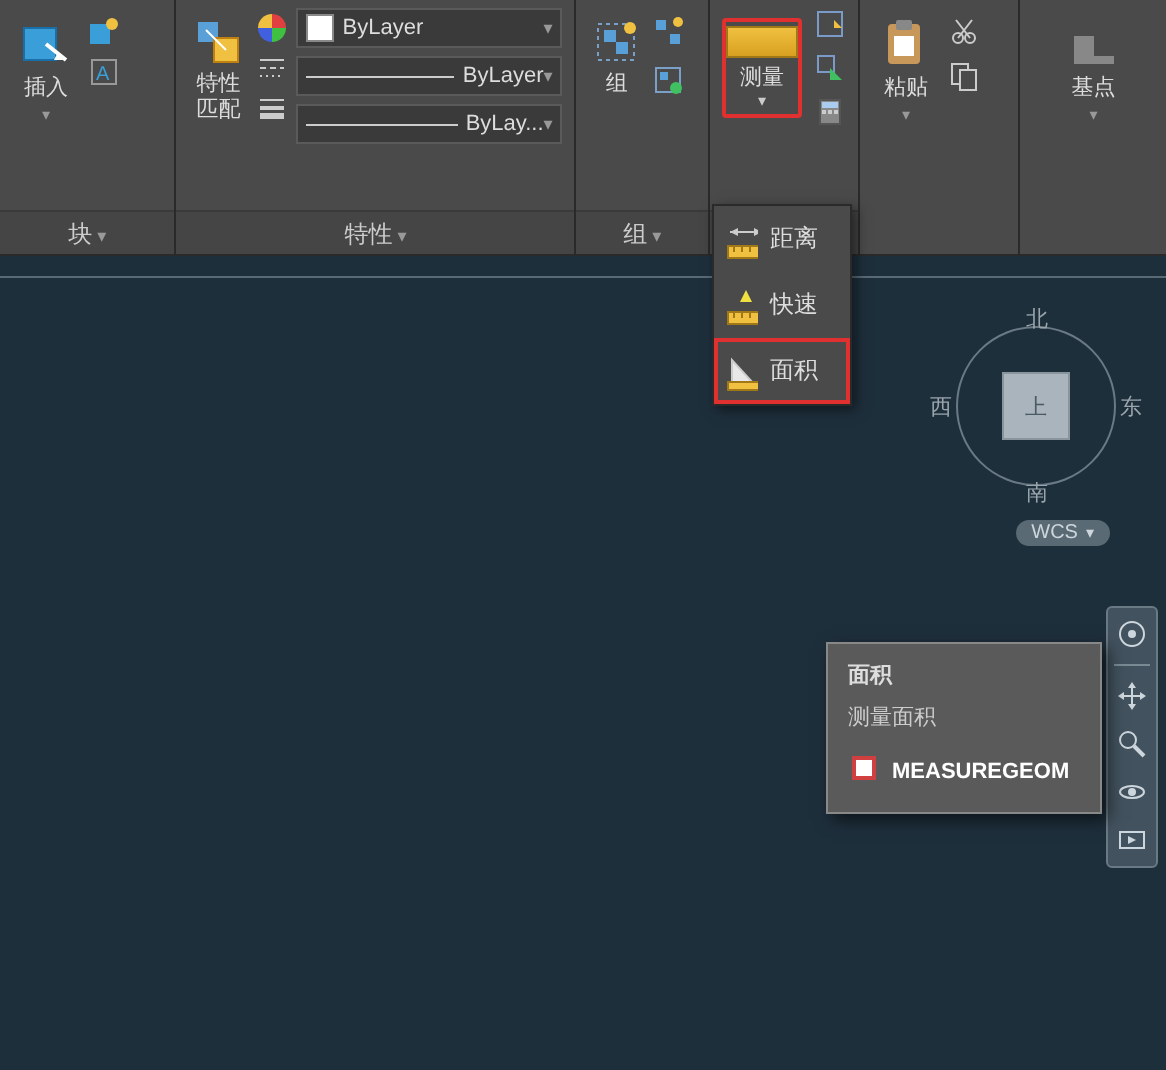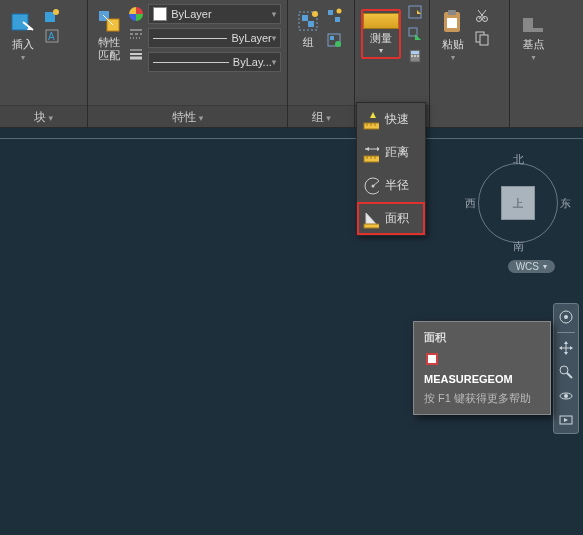--- a/index.html
+++ b/index.html
@@ -21,21 +21,21 @@
 .combo .arr { font-size: 9px; color: #999; }
 .combo .sw { width: 14px; height: 14px; background: #fff; border: 1px solid #888; margin-right: 4px; }
 .combo .line-sample { flex: 1; height: 1px; background: #ccc; margin-right: 4px; }
 .red-box { border: 2px solid #e03030; border-radius: 2px; }
 .dropdown { position: absolute; left: 356px; top: 102px; background: #4a4a4a; border: 1px solid #2a2a2a; width: 70px; z-index: 10; box-shadow: 2px 2px 6px rgba(0,0,0,0.5); }
 .dd-item { display: flex; align-items: center; gap: 6px; padding: 8px 6px; font-size: 12px; color: #ddd; cursor: pointer; }
 .dd-item.hl { outline: 2px solid #e03030; outline-offset: -2px; }
 .tooltip { position: absolute; left: 413px; top: 321px; width: 138px; background: #5a5a5a; border: 1px solid #888; padding: 8px 10px; font-size: 11px; color: #ddd; z-index: 20; box-shadow: 3px 3px 8px rgba(0,0,0,0.6); }
 .tooltip .tt-title { font-weight: bold; margin-bottom: 6px; }
 .tooltip .tt-desc { margin-bottom: 10px; color: #ccc; }
-.tooltip .tt-cmd { display: flex; align-items: flex-start; gap: 6px; font-weight: bold; color: #fff; margin-bottom: 6px; flex-direction: column; }
+.tooltip .tt-cmd { display: flex; align-items: flex-end; gap: 6px; font-weight: bold; color: #fff; margin-bottom: 6px; }
 .tooltip .tt-help { color: #bbb; }
 .canvas { position: absolute; left: 0; top: 128px; right: 0; bottom: 0; background: #1e2f3c; }
 .canvas-top-line { position: absolute; top: 10px; left: 0; right: 0; height: 1px; background: #5a6a74; }
 .viewcube { position: absolute; right: 20px; top: 30px; width: 90px; height: 90px; }
 .viewcube .ring { position: absolute; left: 5px; top: 5px; width: 80px; height: 80px; border: 1px solid #6a7a84; border-radius: 50%; }
 .viewcube .cube { position: absolute; left: 28px; top: 28px; width: 34px; height: 34px; background: #aab4bc; border: 1px solid #8a949c; font-size: 11px; color: #4a5a64; display: flex; align-items: center; justify-content: center; }
 .viewcube .dir { position: absolute; font-size: 11px; color: #9aa4ac; }
 .viewcube .n { left: 40px; top: -6px; }
 .viewcube .s { left: 40px; bottom: -6px; }
 .viewcube .w { left: -8px; top: 38px; }
@@ -243,94 +243,84 @@
             <svg width="16" height="16">
               <rect x="2" y="2" width="8" height="10" fill="none" stroke="#ccc"></rect>
               <rect x="6" y="5" width="8" height="10" fill="#4a4a4a" stroke="#ccc"></rect>
             </svg>
           </span>
       </div>
     </div>
   </div>
 
   <div class="panel" style="width:74px;border-right:none">
-    <div class="panel-body" style="">
+    <div class="panel-body" style="justify-content:center">
       <div class="btn-lg">
         <span class="ic ic28">
           <svg width="28" height="28">
               <path d="M4 20 L4 10 L14 10 L14 20 L24 20 L24 24 L4 24 Z" fill="#888"></path>
             </svg>
         </span>
         <span class="lbl">基点</span>
         <span style="font-size:8px;color:#999">▾</span>
       </div>
     </div>
   </div>
 </div>
 
 <div class="dropdown">
-  <div class="dd-item">
-    <span class="ic ic16">
-        <svg width="20" height="20">
-          <rect x="1" y="13" width="18" height="6" fill="#f0c040" stroke="#a07818"></rect>
-          <line x1="4" y1="13" x2="4" y2="16" stroke="#a07818"></line>
-          <line x1="8" y1="13" x2="8" y2="16" stroke="#a07818"></line>
-          <line x1="12" y1="13" x2="12" y2="16" stroke="#a07818"></line>
-          <polygon points="10,2 13,8 7,8" fill="#f0e040"></polygon>
-        </svg>
-      </span>
-    <span>快速</span>
-  </div>
   <div class="dd-item">
     <span class="ic ic16">
         <svg width="20" height="20">
           <rect x="1" y="13" width="18" height="6" fill="#f0c040" stroke="#a07818"></rect>
           <line x1="4" y1="13" x2="4" y2="16" stroke="#a07818"></line>
           <line x1="8" y1="13" x2="8" y2="16" stroke="#a07818"></line>
           <line x1="12" y1="13" x2="12" y2="16" stroke="#a07818"></line>
           <line x1="2" y1="6" x2="18" y2="6" stroke="#ccc"></line>
           <polygon points="2,6 6,4 6,8" fill="#ccc"></polygon>
           <polygon points="18,6 14,4 14,8" fill="#ccc"></polygon>
         </svg>
       </span>
     <span>距离</span>
   </div>
   <div class="dd-item">
     <span class="ic ic16">
         <svg width="20" height="20">
-          <circle cx="10" cy="10" r="8" fill="none" stroke="#ccc"></circle>
-          <line x1="10" y1="10" x2="16" y2="5" stroke="#ccc"></line>
-          <circle cx="10" cy="10" r="1.5" fill="#ccc"></circle>
+          <rect x="1" y="13" width="18" height="6" fill="#f0c040" stroke="#a07818"></rect>
+          <line x1="4" y1="13" x2="4" y2="16" stroke="#a07818"></line>
+          <line x1="8" y1="13" x2="8" y2="16" stroke="#a07818"></line>
+          <line x1="12" y1="13" x2="12" y2="16" stroke="#a07818"></line>
+          <polygon points="10,2 13,8 7,8" fill="#f0e040"></polygon>
         </svg>
       </span>
-    <span>半径</span>
+    <span>快速</span>
   </div>
   <div class="dd-item hl">
     <span class="ic ic16">
         <svg width="20" height="20">
           <path d="M3 16 L3 4 L14 16 Z" fill="#e8e8e8" stroke="#ccc"></path>
           <rect x="1" y="15" width="18" height="4" fill="#f0c040" stroke="#a07818"></rect>
         </svg>
       </span>
     <span>面积</span>
   </div>
 </div>
 
 <div class="tooltip">
   <div class="tt-title">面积</div>
+  <div class="tt-desc">测量面积</div>
   <div class="tt-cmd">
     <span class="ic ic16">
         <svg width="14" height="14">
           <rect x="1" y="1" width="12" height="12" fill="#d04040"></rect>
           <rect x="3" y="3" width="8" height="8" fill="#fff"></rect>
         </svg>
       </span>
     <span>MEASUREGEOM</span>
   </div>
-  <div class="tt-help">按 F1 键获得更多帮助</div>
 </div>
 
 <div class="canvas">
   <div class="canvas-top-line"></div>
   <div class="viewcube">
     <div class="ring"></div>
     <div class="cube">
         <span>上</span>
       </div>
     <div class="dir n">北</div>

